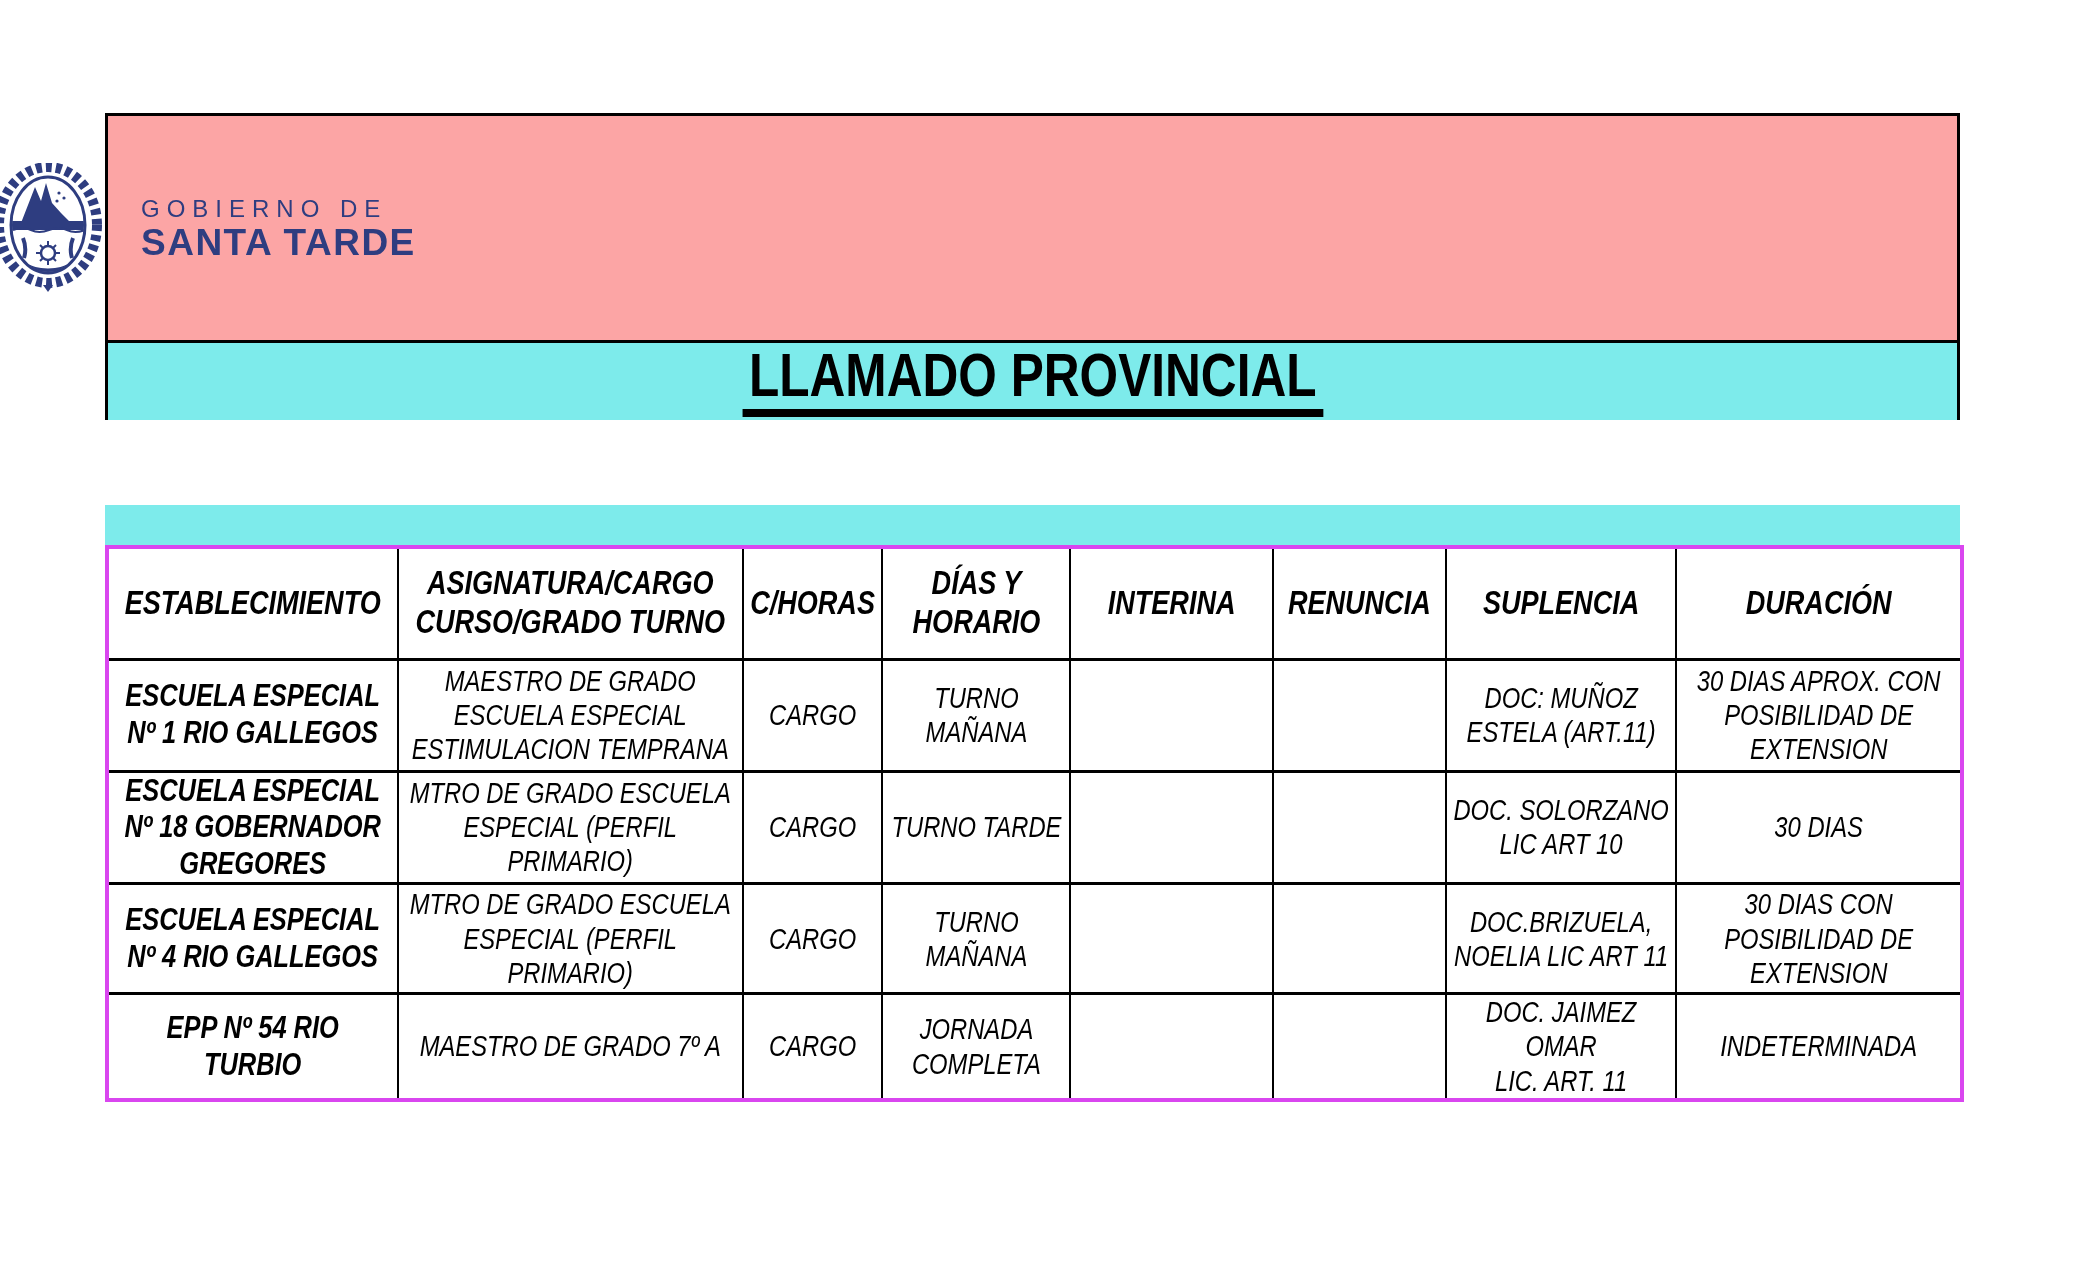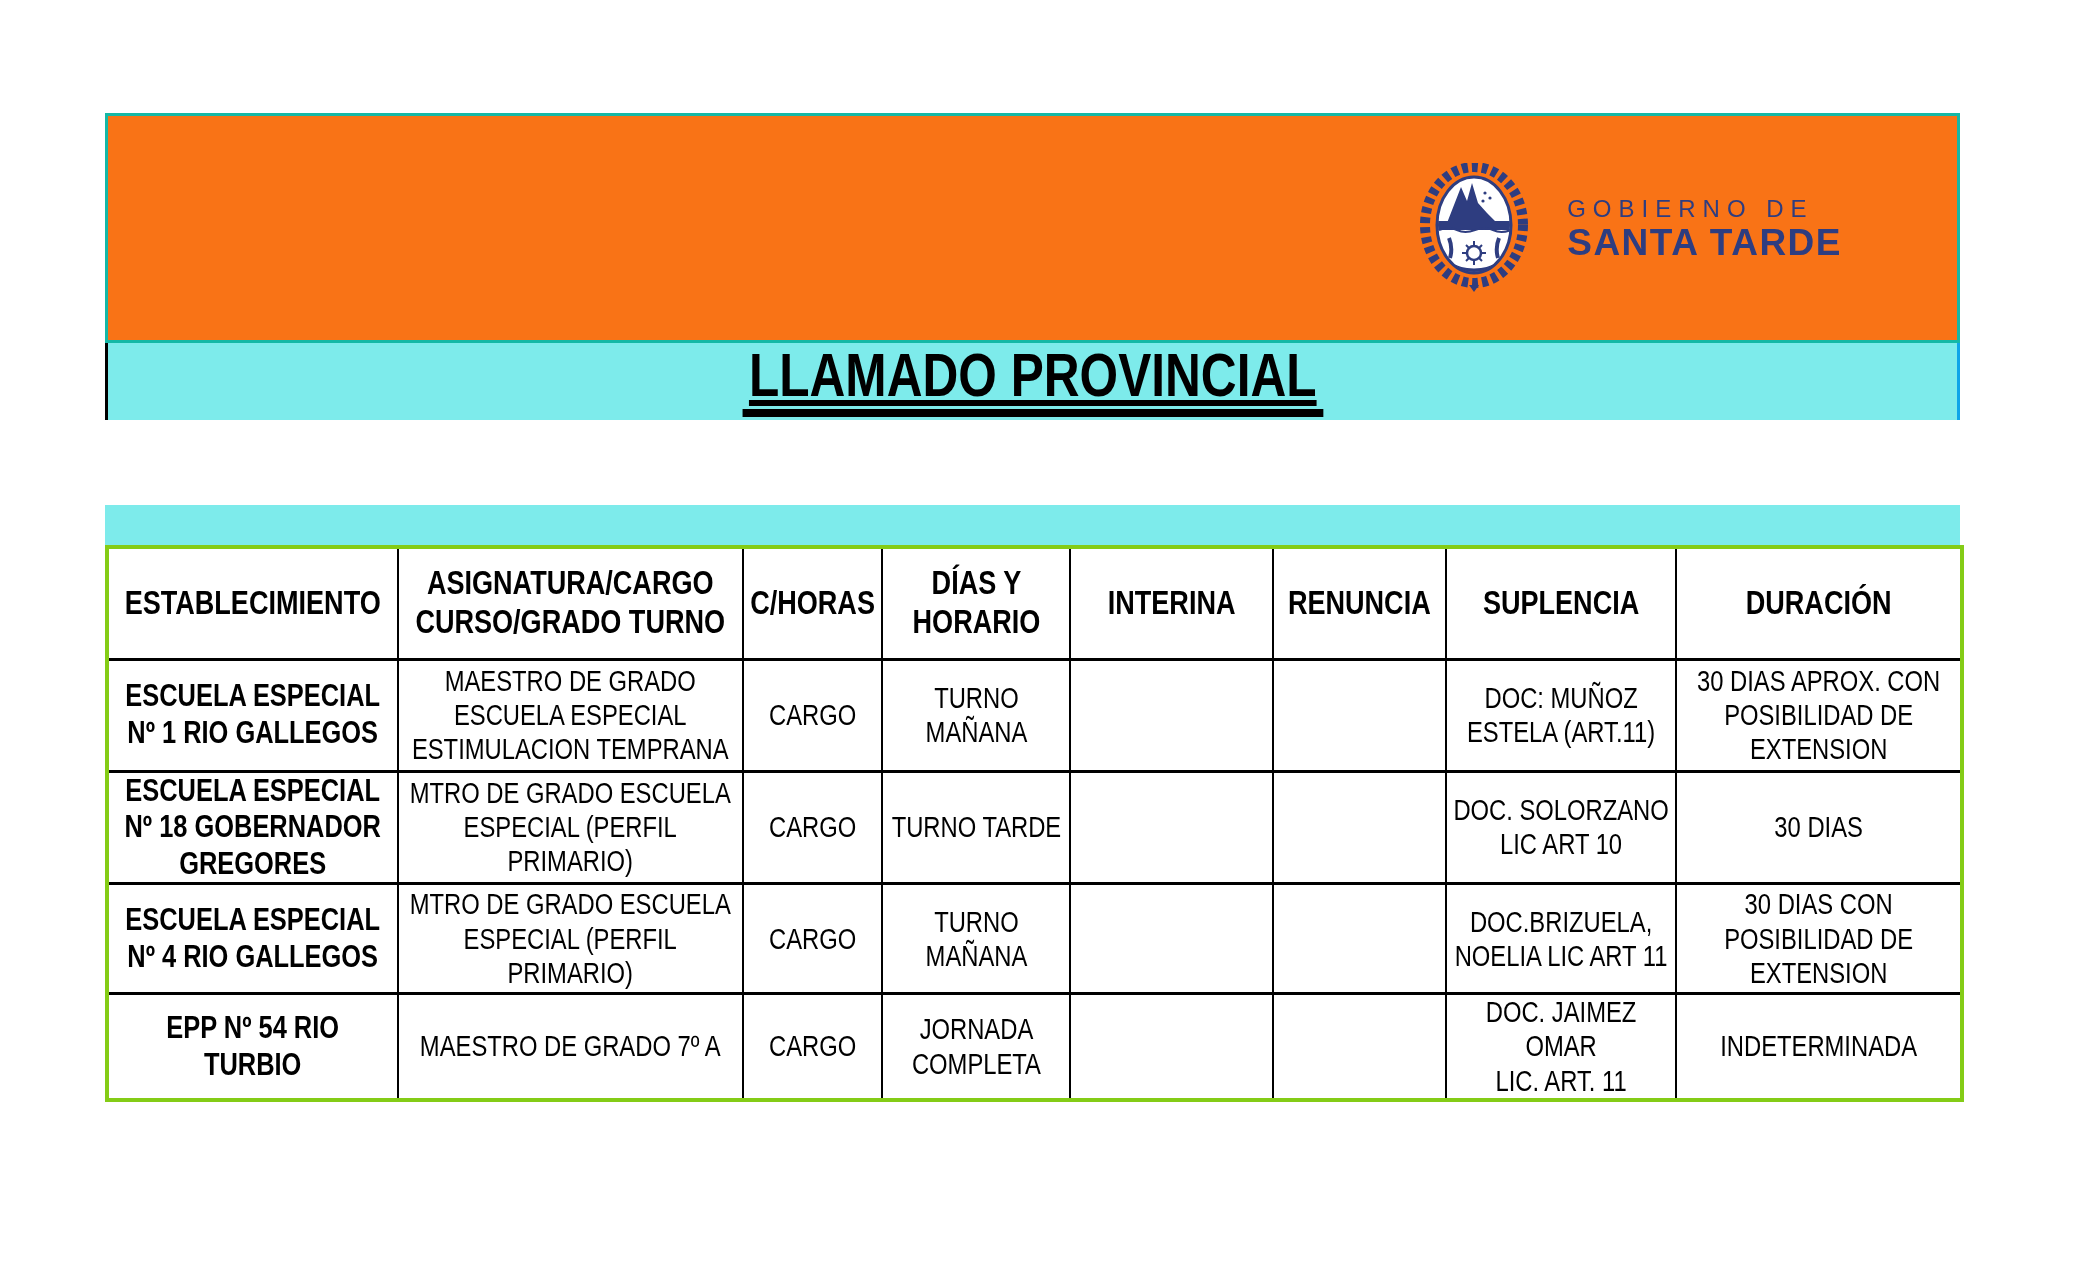--- a/index.html
+++ b/index.html
@@ -2,50 +2,50 @@
 <html style="--cyan: #7debeb; --navy: #2e3d80;"><head>
 <meta charset="utf-8">
 <style>
   * { box-sizing: border-box; margin: 0; padding: 0; }
   html,body { width:2100px; height:1275px; background:#fff; overflow:hidden;
               font-family:"Liberation Sans", sans-serif; color:#000; }
   .page { position:relative; width:2100px; height:1275px; background:#fff; }
 
   
   .header-box { position:absolute; left:105px; top:113px; width:1855px; height:230px;
-                border:3px solid #14b8a6; background:#f97316;
-                display:flex; align-items:center; justify-content:flex-end; }
+                border:3px solid #000000; background:#fca5a5;
+                display:flex; align-items:center; justify-content:flex-start; }
   .brand-group { position:relative; left:-115px; display:flex; align-items:center; }
   .crest { width:110px; height:130px; flex:none; }
   .gov-text { margin-left:38px; color:var(--navy); }
   .gov-line1 { font-size:24px; letter-spacing:7px; font-weight:normal; line-height:1.25; }
   .gov-line2 { font-size:37px; font-weight:bold; letter-spacing:1.5px; line-height:1.05; }
   .consejo-text { margin-left:60px; color:var(--navy); font-size:27px; line-height:1.18; }
 
   
   .banner { position:absolute; left:105px; top:343px; width:1855px; height:77px;
-            background:var(--cyan); border-left:3px solid #000; border-right:3px solid #0ea5e9;
-            display:flex; align-items:center; justify-content:center;text-decoration:underline; }
+            background:var(--cyan); border-left:3px solid #000; border-right:3px solid #000000;
+            display:flex; align-items:center; justify-content:center; }
   .doc-title { display:inline-block; font-size:62px; font-weight:bold; line-height:0.95;
                transform:scaleX(0.8); transform-origin:50% 50%;
                border-bottom:8px solid #000; padding:0 8px 5px 8px; }
 
   
   .info-row { position:absolute; left:0; top:424px; width:2100px; height:74px; line-height:74px; }
   .info-row span { position:absolute; display:inline-block; font-weight:bold; font-size:56px;
                    white-space:nowrap; transform:scaleX(0.8); transform-origin:0 50%; }
 
   
   .cyan-strip { position:absolute; left:105px; top:505px; width:1855px; height:40px;
                 background:var(--cyan); }
 
   
   table.grid { position:absolute; left:105px; top:545px; width:1855px;
                border-collapse:collapse; table-layout:fixed;
-               border:4px solid #84cc16; }
+               border:4px solid #d946ef;font-style:italic; }
   table.grid th, table.grid td { border:2px solid #000; border-top-width:3px; border-bottom-width:3px;
                vertical-align:middle; text-align:center; overflow:hidden; }
   .celltxt { display:block; width:122%; margin-left:-11%; transform:scaleX(0.82);
              transform-origin:50% 50%; white-space:pre-line; line-height:1.18; }
   th .celltxt { font-size:33px; font-weight:bold; }
   td .celltxt { font-size:29px; font-weight:normal; }
   td.col-establecimiento .celltxt { font-size:31px; font-weight:bold; }
 </style>
 </head>
 <body>

